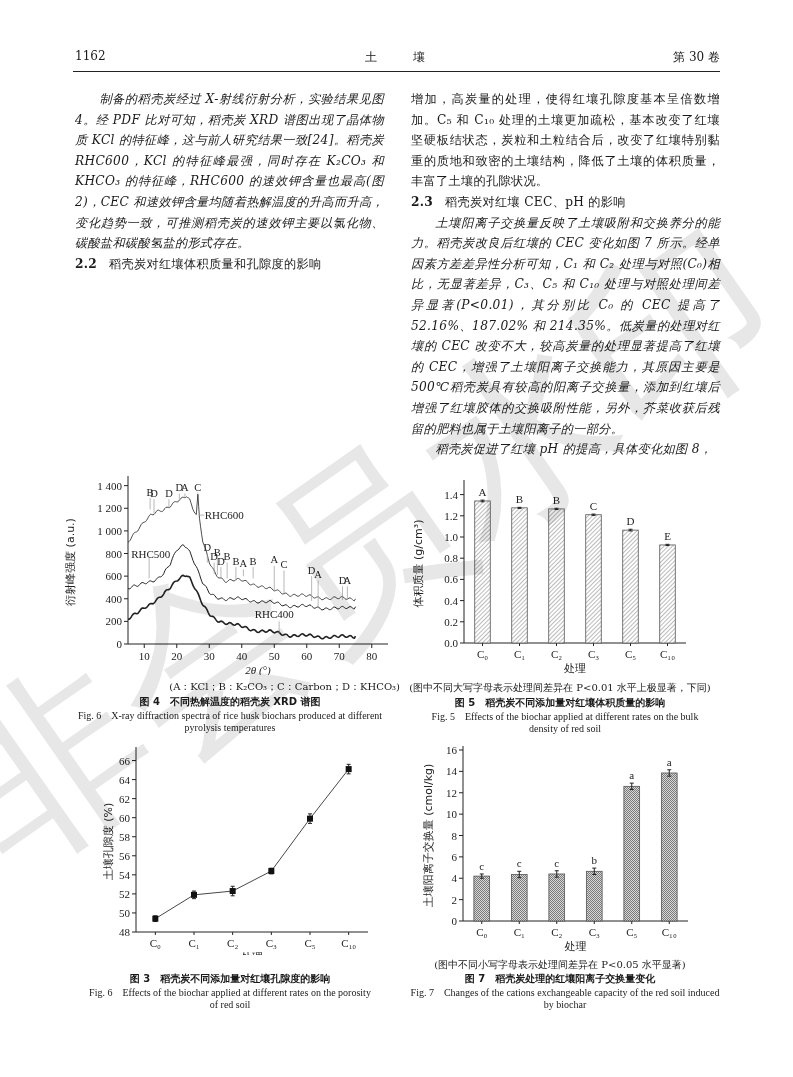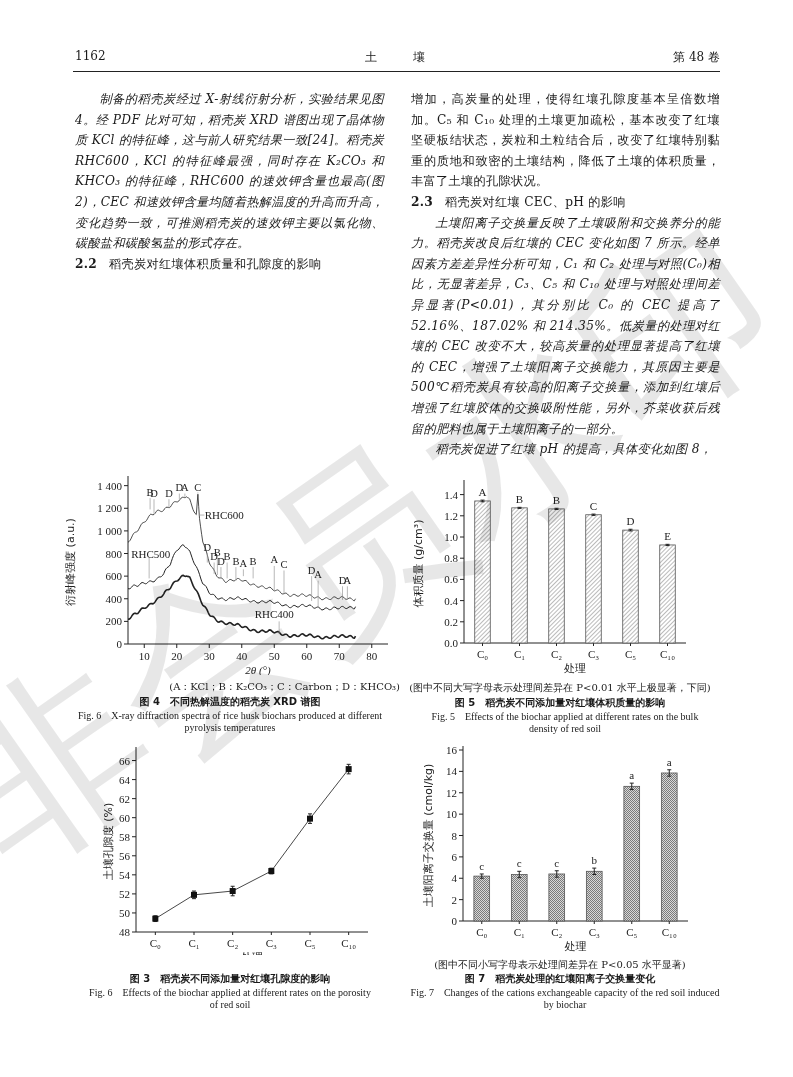--- a/index.html
+++ b/index.html
@@ -22,21 +22,21 @@
 </style>
 </head>
 <body>
 
 <svg class="watermark" width="793" height="1077" style="left:0;top:0;z-index:5;opacity:0.09;">
   <text x="400" y="600" transform="rotate(-35 400 600)" font-size="190" fill="#000" text-anchor="middle" style="font-family:'DejaVu Sans',sans-serif;" id="wm-text">非会员水印</text>
 </svg>
 
 <div class="abs hdr" style="left:75px;">1162</div>
 <div class="abs hdr" style="left:365px;width:60px;text-align:right;white-space:pre;">土　　　壤</div>
-<div class="abs hdr" style="right:73px;">第 48 卷</div>
+<div class="abs hdr" style="right:73px;">第 30 卷</div>
 <div class="rule"></div>
 
 <div class="col" style="left:75px;top:89px;width:309px;">
   <p class="indent">制备的稻壳炭经过 X-射线衍射分析，实验结果见图 4。经 PDF 比对可知，稻壳炭 XRD 谱图出现了晶体物质 KCl 的特征峰，这与前人研究结果一致[24]。稻壳炭 RHC600，KCl 的特征峰最强，同时存在 K₂CO₃ 和 KHCO₃ 的特征峰，RHC600 的速效钾含量也最高(图 2)，CEC 和速效钾含量均随着热解温度的升高而升高，变化趋势一致，可推测稻壳炭的速效钾主要以氯化物、碳酸盐和碳酸氢盐的形式存在。</p>
   <p class="sec"><b>2.2</b><span>稻壳炭对红壤体积质量和孔隙度的影响</span></p>
 </div>
 
 <div class="col" style="left:411px;top:89px;width:309px;">
   <p>增加，高炭量的处理，使得红壤孔隙度基本呈倍数增加。C₅ 和 C₁₀ 处理的土壤更加疏松，基本改变了红壤坚硬板结状态，炭粒和土粒结合后，改变了红壤特别黏重的质地和致密的土壤结构，降低了土壤的体积质量，丰富了土壤的孔隙状况。</p>
   <p class="sec"><b>2.3</b><span>稻壳炭对红壤 CEC、pH 的影响</span></p>

